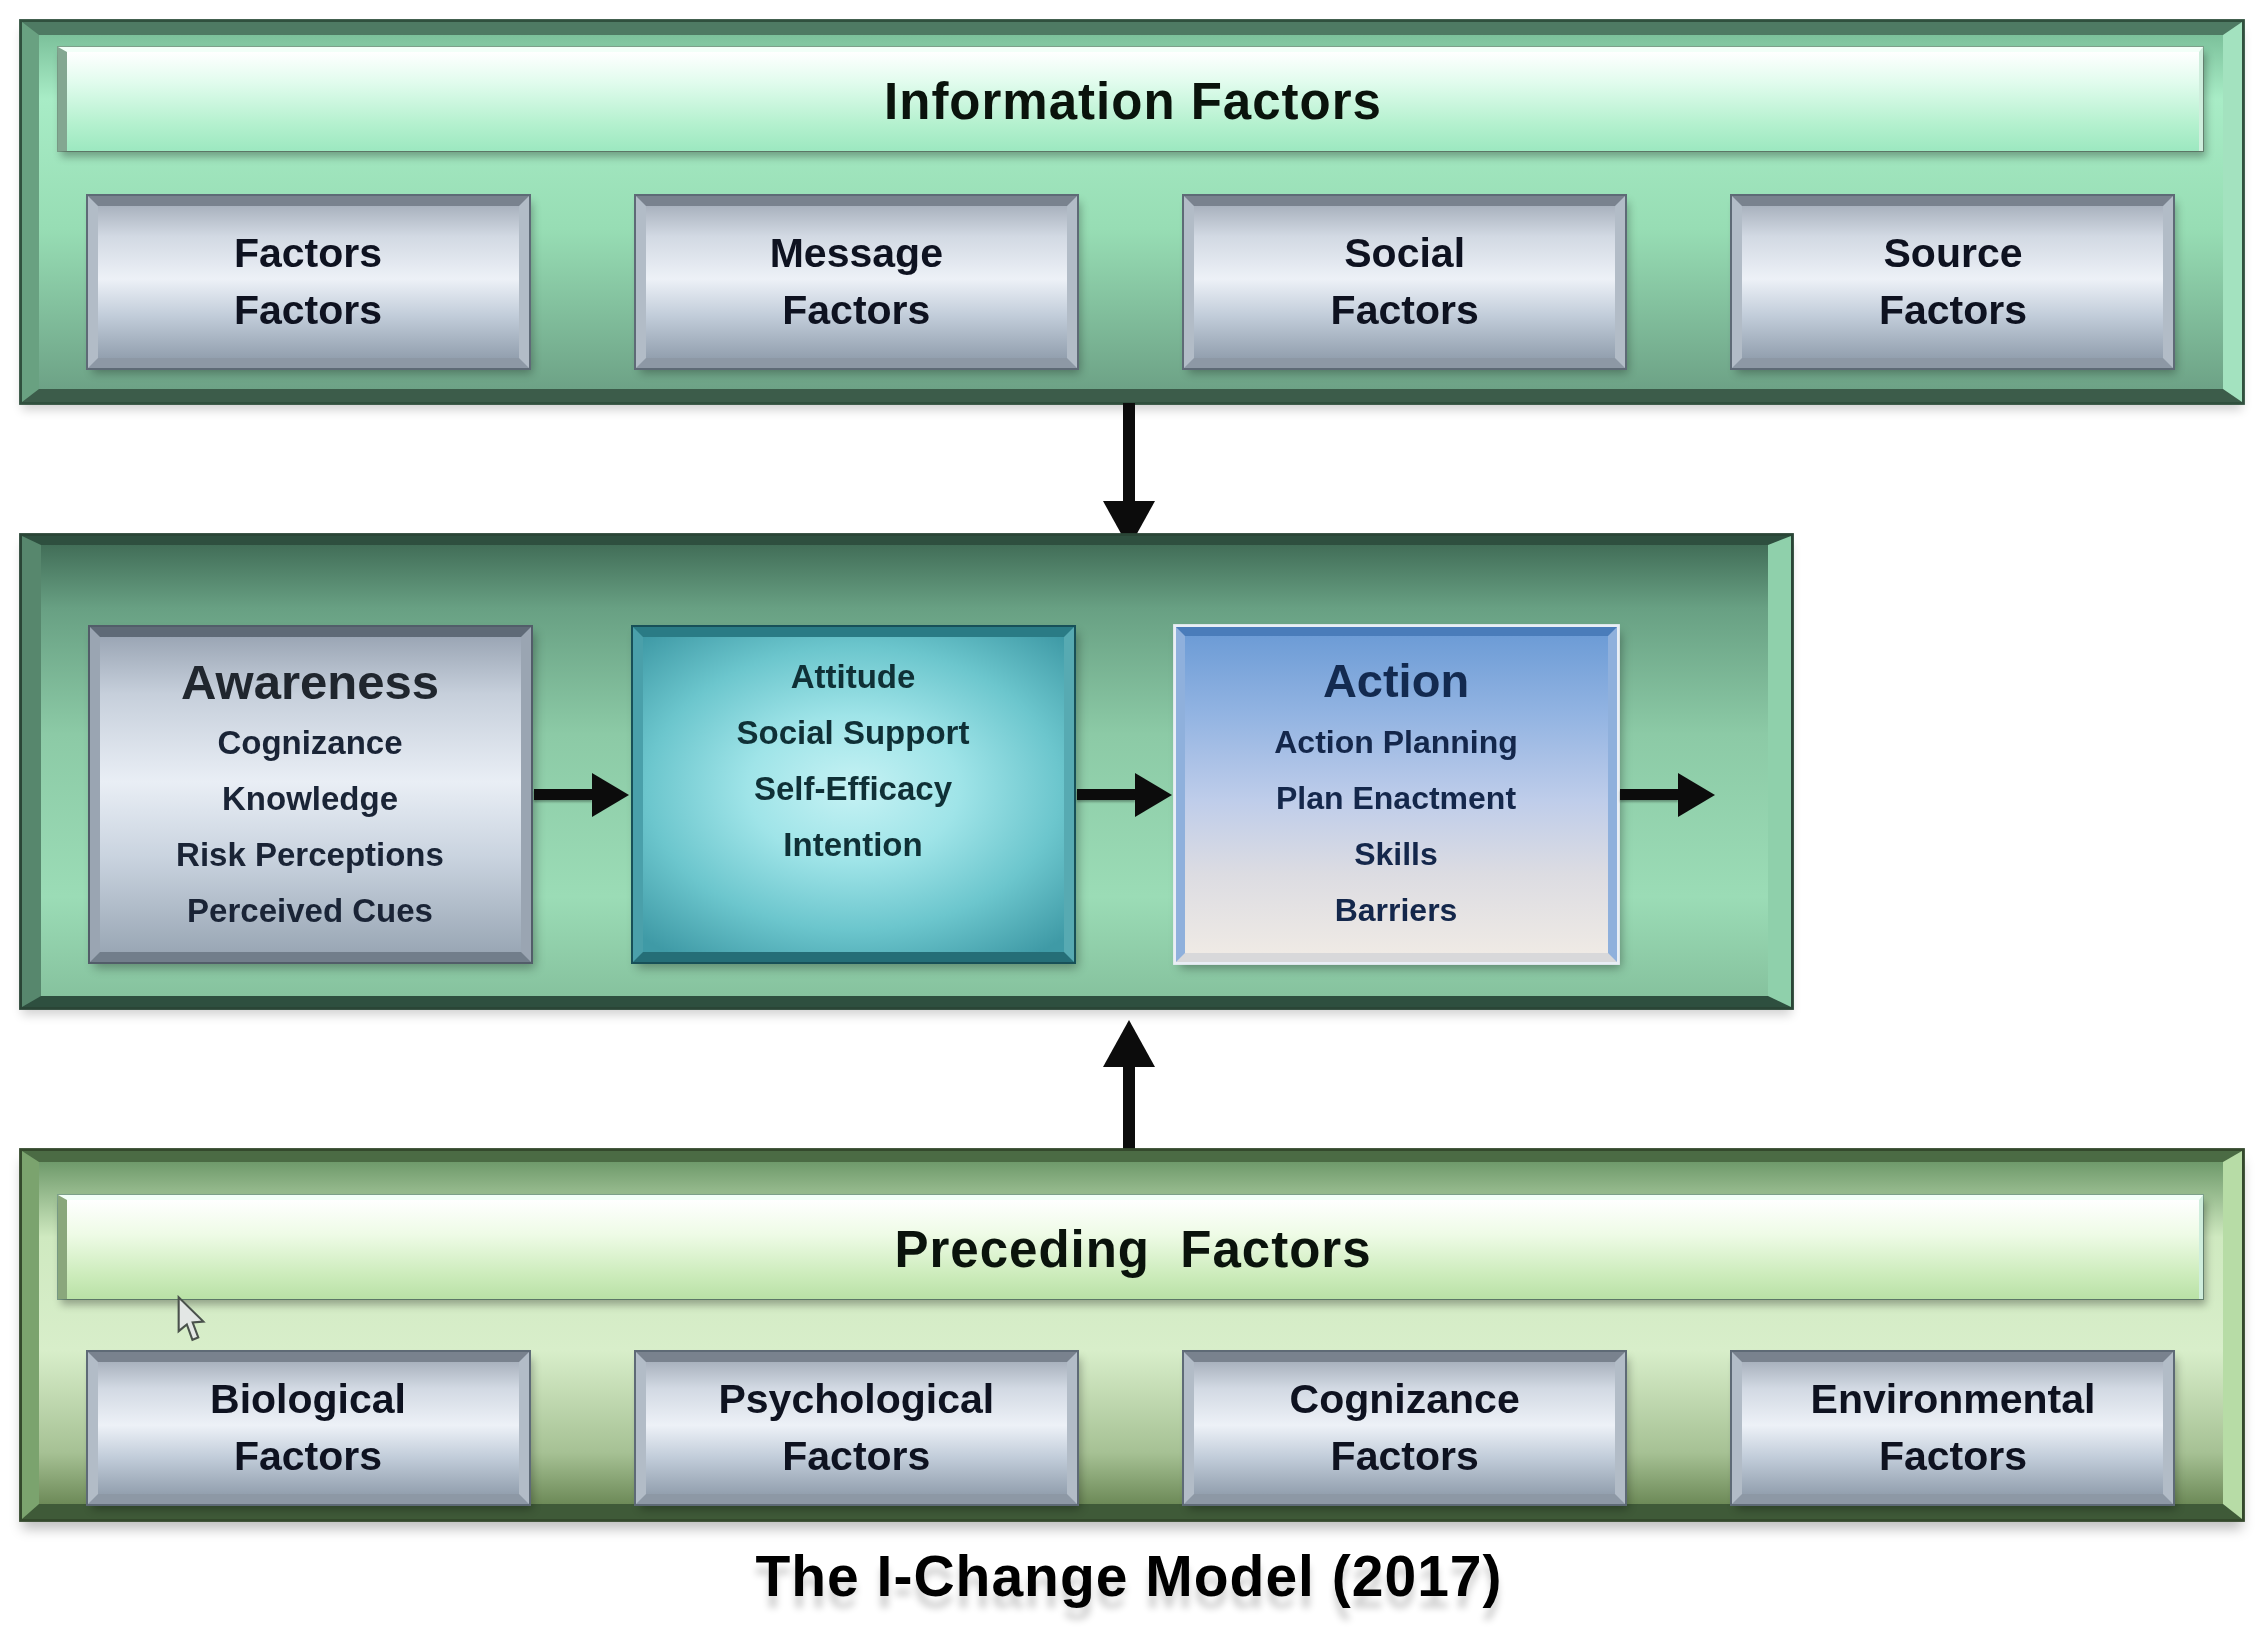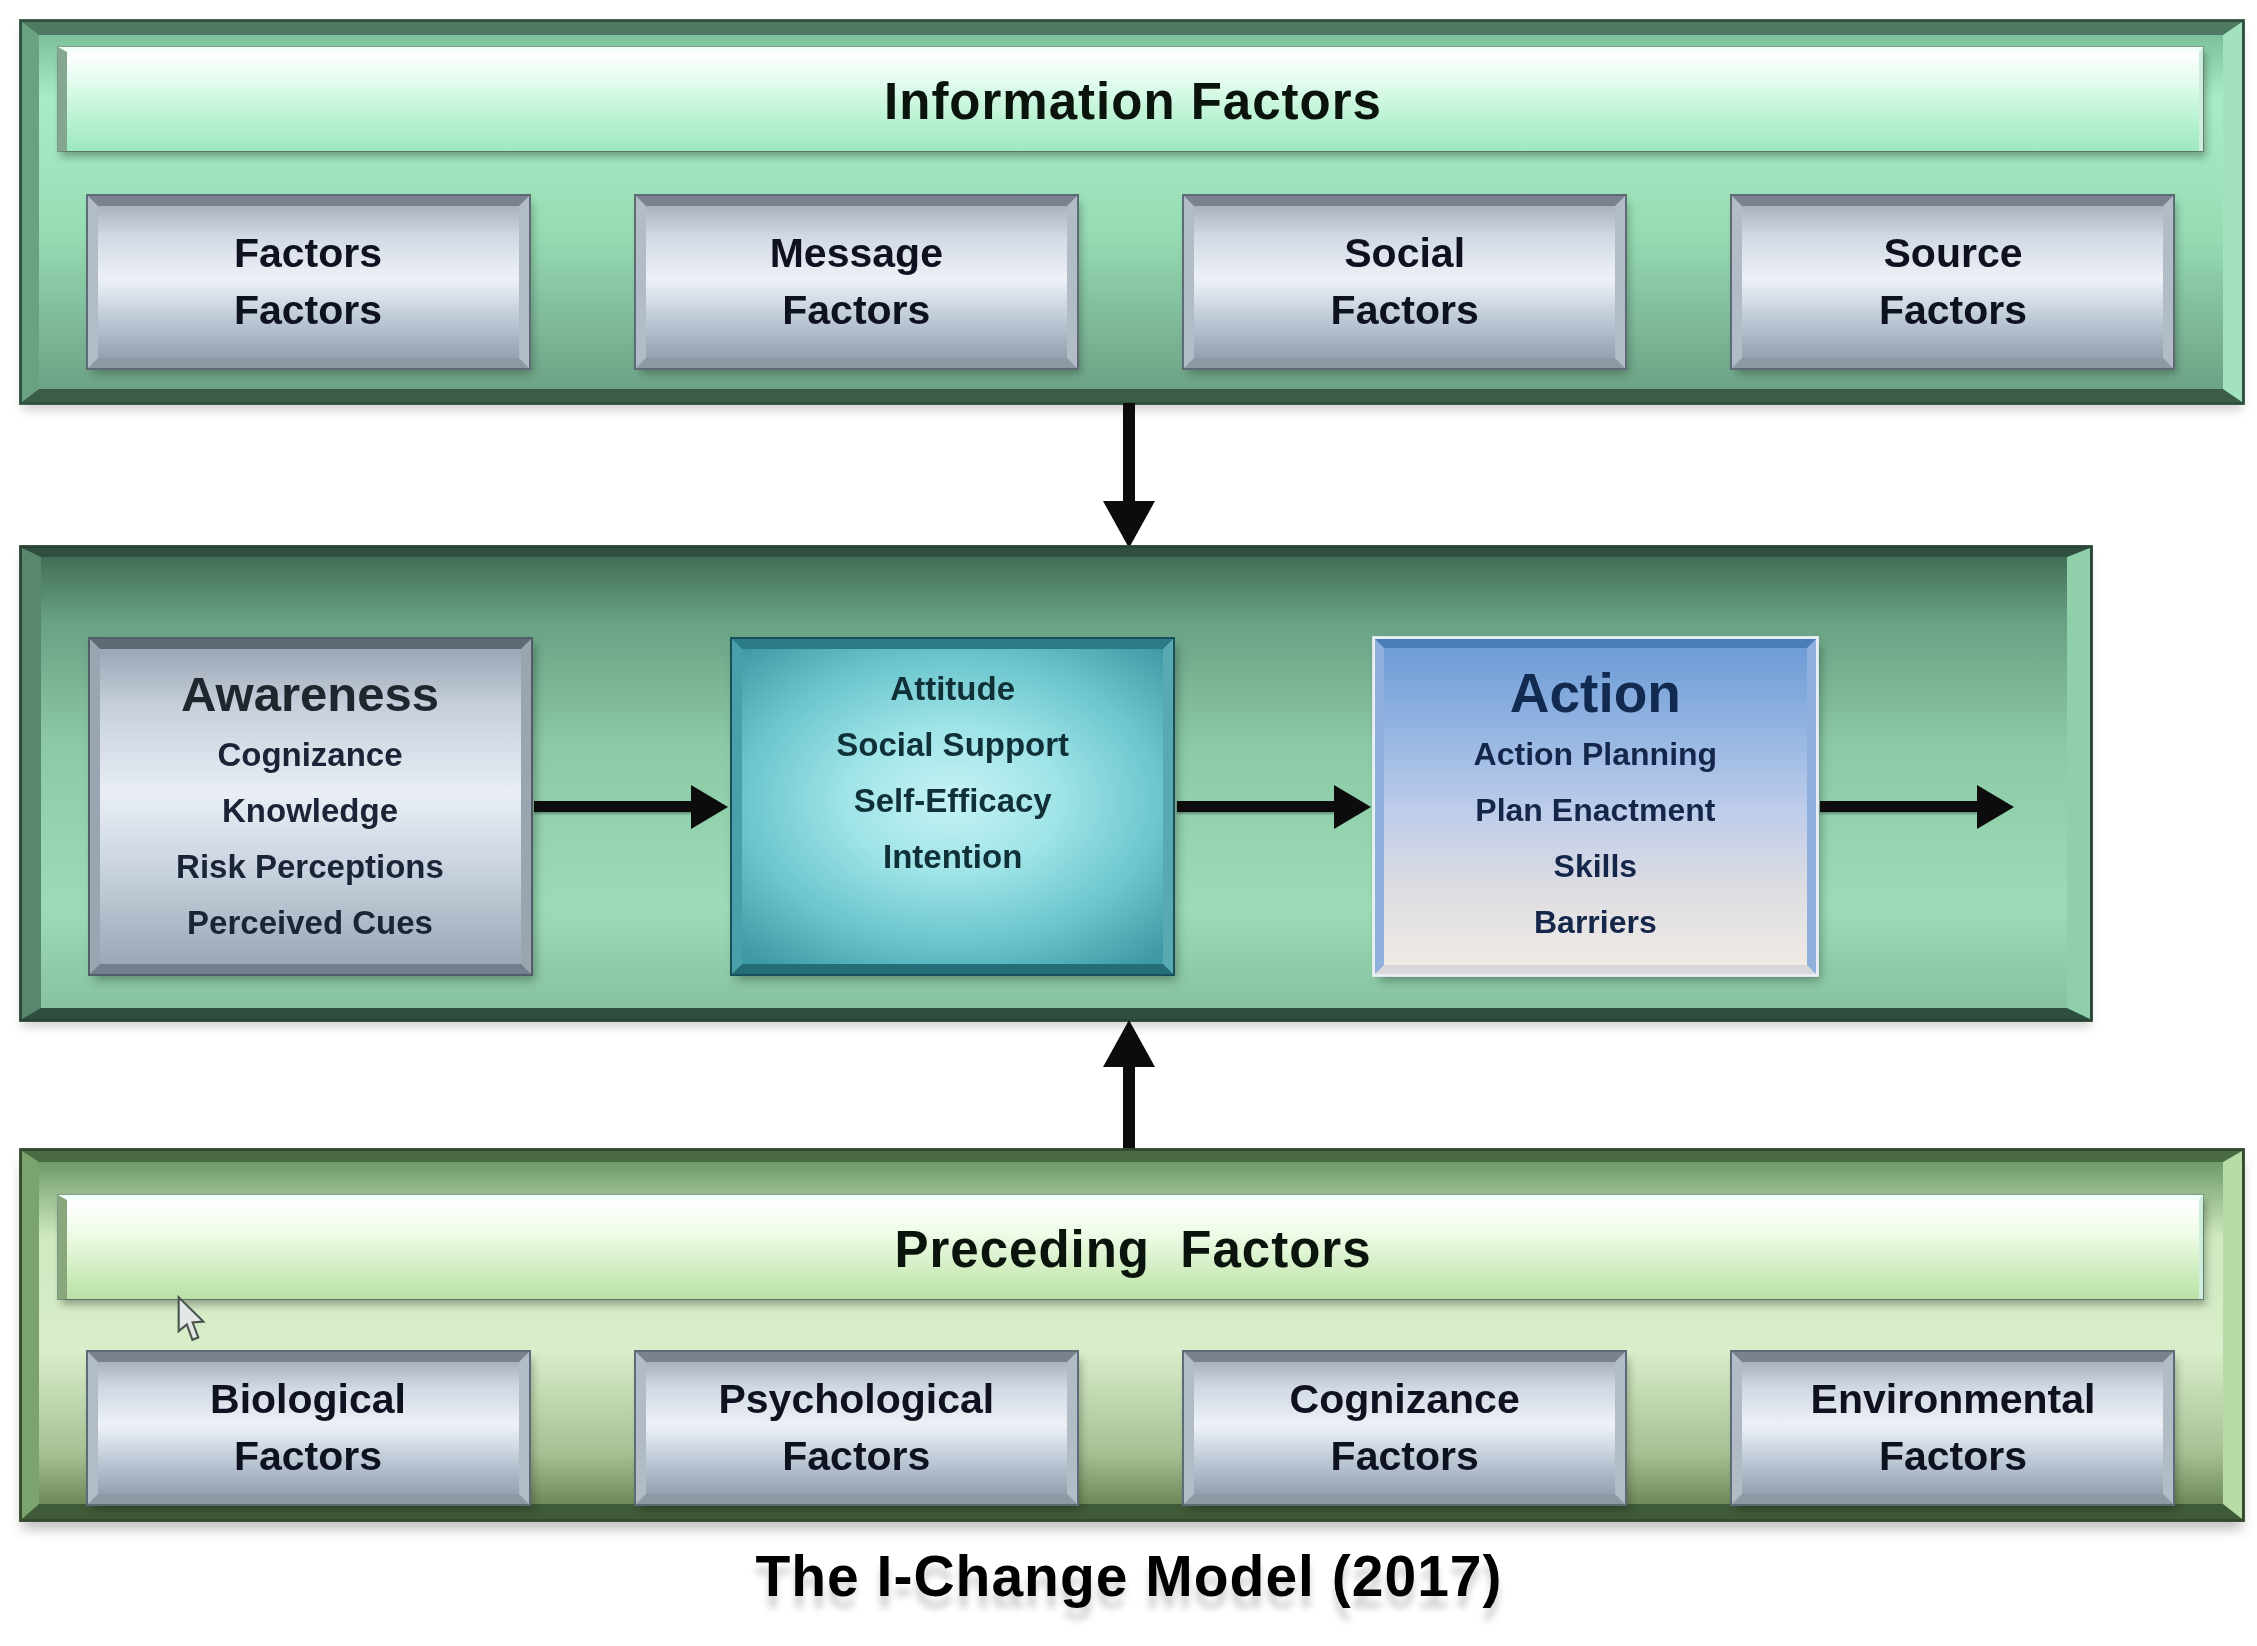--- a/index.html
+++ b/index.html
@@ -9,21 +9,21 @@
   }
   section.band{position:absolute;box-sizing:border-box;border-style:solid;}
   #band-top{
     left:21.5px;top:22.4px;width:2220px;height:380px;
     border-width:13.7px 19.5px 13.7px 17.6px;
     border-color:#4e7a63 #a3e2bf #3c5c4a #69a181;
     background:linear-gradient(180deg,#7cc19b 0%,#a8ecc6 18%,#97ddb4 55%,#6da286 100%);
     box-shadow:0 0 0 2.9px #30503e,0 7.8px 9.8px rgba(0,0,0,0.18);
   }
   #band-mid{
-    left:21.5px;top:548px;width:2068px;height:471px;
+    left:21.5px;top:536px;width:1769px;height:471px;
     border-width:9.8px 23.4px 11.7px 19.5px;
     border-color:#2e4f3f #8fd0ab #2e4f3f #57876d;
     background:linear-gradient(180deg,#426e58 0%,#68a083 14%,#8ccaa6 42%,#9bdcb6 78%,#86c29e 100%);
     box-shadow:0 0 0 2.9px #2a4536,0 7.8px 9.8px rgba(0,0,0,0.18);
   }
   #band-bot{
     left:21.5px;top:1151px;width:2220px;height:368px;
     border-width:11.7px 19.5px 15.6px 17.6px;
     border-color:#4b6b44 #b7dca6 #3f5a38 #7ba36e;
     background:linear-gradient(180deg,#6f9a6b 0%,#cfe9c0 22%,#d8eeca 55%,#a6c194 85%,#6d8a58 100%);
@@ -77,21 +77,21 @@
     color:#0f3036;
   }
   .box-motivation .mtitle{color:#122e34;}
   .box-action{
     width:441px;border-style:solid;border-width:9.8px;
     border-color:#4a7cba #8fb0dc #d8d8da #8fb0dc;
     background:linear-gradient(180deg,#6d9cd6 0%,#93b4e2 25%,#bfcdea 52%,#dcdce2 75%,#efeae5 100%);
     box-shadow:0 0 0 2.9px #e9eef5,3.9px 5.9px 9.8px rgba(0,0,0,0.35);
     color:#14274b;
   }
-  .box-action .mtitle{color:#132a50;font-size:55px;}
+  .box-action .mtitle{color:#132a50;font-size:47px;}
   .box-action .mitem{font-size:32px;}
   .box-behavior{
     width:386px;justify-content:center;padding-top:0;
     border-style:solid;border-width:11.7px;
     border-color:#0e4179 #2a6cb0 #0d3c70 #2a6cb0;
     background:radial-gradient(ellipse 70% 64% at 50% 50%,#57a0dc 0%,#3c87cc 45%,#2268ae 80%,#1a5b9e 100%);
     box-shadow:0 0 0 2px #0c3560,3.9px 5.9px 9.8px rgba(0,0,0,0.35);
   }
   .box-behavior .mtitle{font-size:53px;color:#0a2748;}
   .harrow{

